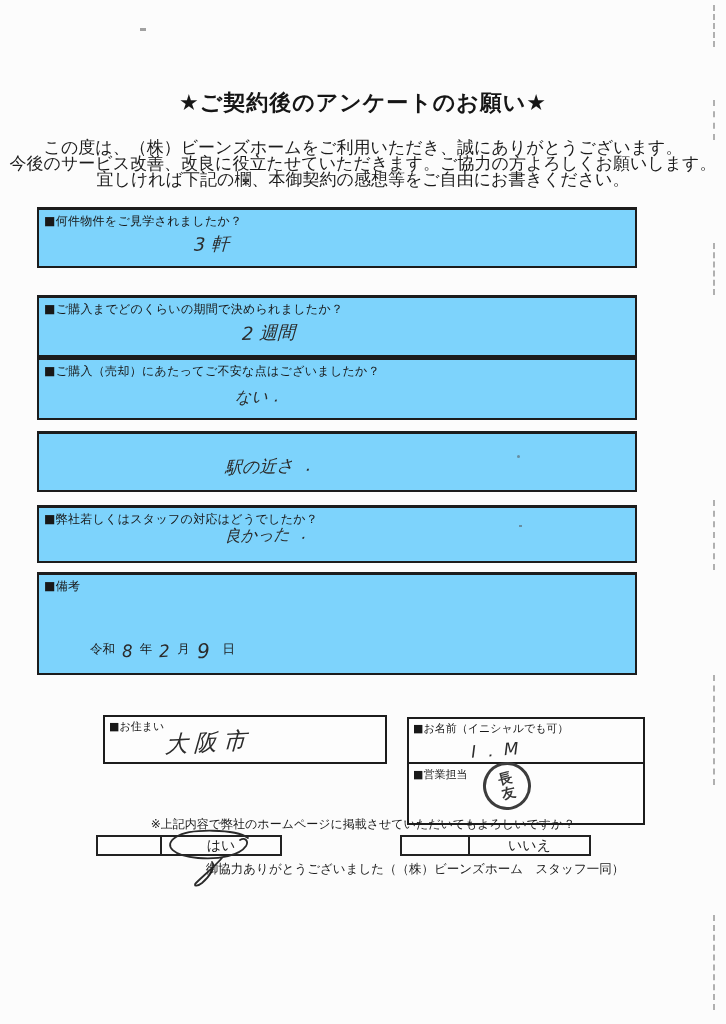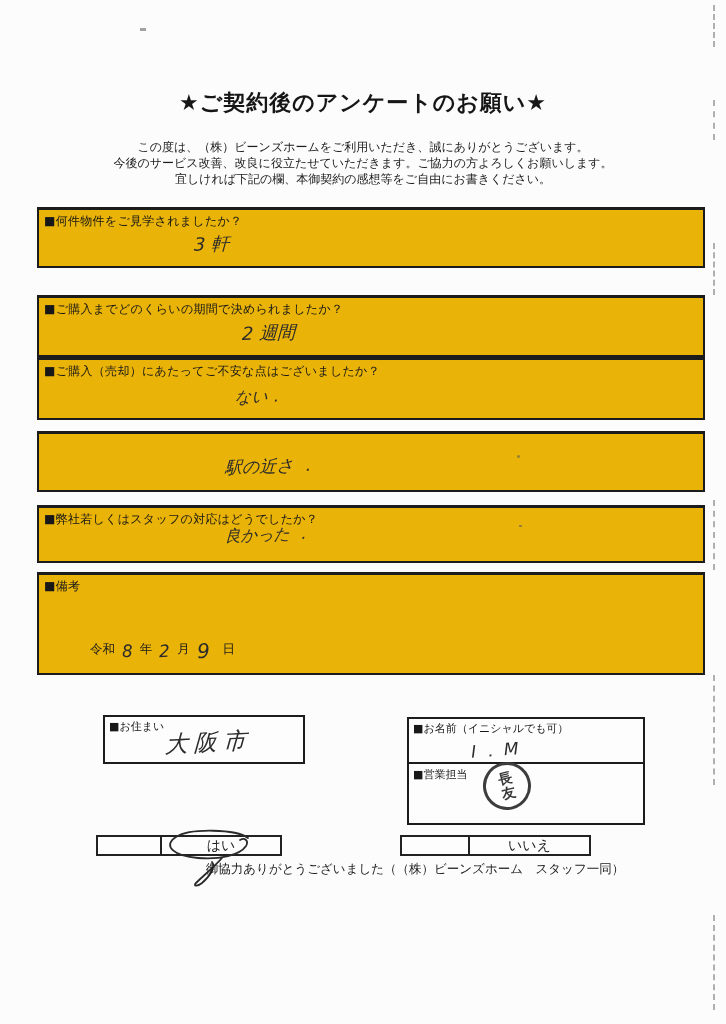--- a/index.html
+++ b/index.html
@@ -12,27 +12,27 @@
     overflow:hidden;
     margin:0 auto;
   }
   .title{
     position:absolute;left:0;top:88px;width:100%;
     text-align:center;font-size:22px;font-weight:700;letter-spacing:1px;
     color:#161616;
   }
   .intro{
     position:absolute;left:0;top:139px;width:100%;
-    text-align:center;font-size:12px;line-height:16px;font-weight:500;
+    text-align:center;font-size:17px;line-height:16px;font-weight:500;
     color:#1b1b1b;
   }
   .qbox{
-    position:absolute;left:37px;width:668px;
+    position:absolute;left:37px;width:600px;
     border:2px solid #1c1c1c;border-top-width:3px;
-    background:#eab308;box-sizing:border-box;
+    background:#7dd3fc;box-sizing:border-box;
   }
   .qlabel{
     display:block;padding:3px 6px 0 5px;
     font-size:12px;font-weight:500;letter-spacing:0.3px;color:#181818;
   }
   .hand{
     font-family:"DejaVu Sans", sans-serif;
     font-style:italic;color:#2b2b2b;
   }
   .answer{
@@ -119,36 +119,37 @@
   <div class="dateline">
     <span>令和</span>
     <span class="hand">8</span>
     <span>年</span>
     <span class="hand">2</span>
     <span>月</span>
     <span class="hand" style="font-size:20px;">9</span>
     <span style="margin-left:6px;">日</span>
   </div>
 
-  <div class="smallbox" style="left:103px;top:715px;width:202px;height:49px;">
+  <div class="smallbox" style="left:103px;top:715px;width:284px;height:49px;">
     <span class="slabel">■お住まい</span>
     <span class="hand" style="position:absolute;left:60px;top:10px;font-size:23px;transform:rotate(-3deg) skewX(-5deg);letter-spacing:6px;">大阪市</span>
   </div>
 
   <div class="smallbox" style="left:407px;top:717px;width:238px;height:108px;">
     <span class="slabel">■お名前（イニシャルでも可）</span>
     <span class="hand" style="position:absolute;left:62px;top:20px;font-size:17px;transform:rotate(-4deg);">I ． M</span>
     <span class="divider" style="top:43px;"></span>
     <span class="slabel" style="position:absolute;left:0;top:46px;">■営業担当</span>
     <div class="stamp" style="left:74px;top:43px;">
       <span>長</span>
       <span>友</span>
     </div>
   </div>
 
+  <div class="permission">※上記内容で弊社のホームページに掲載させていただいてもよろしいですか？</div>
 
   <div class="minitable" style="left:96px;">
     <div class="cell" style="width:62px;"></div>
     <div class="cell" style="width:118px;">はい</div>
   </div>
 
   <div class="minitable" style="left:400px;">
     <div class="cell" style="width:66px;"></div>
     <div class="cell" style="width:119px;">いいえ</div>
   </div>

